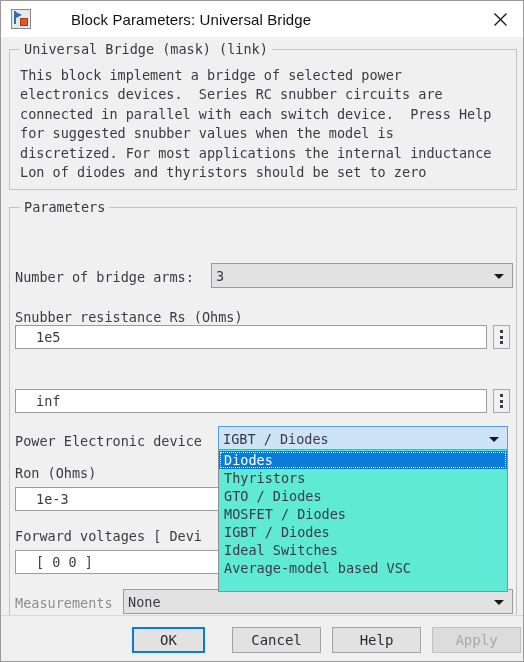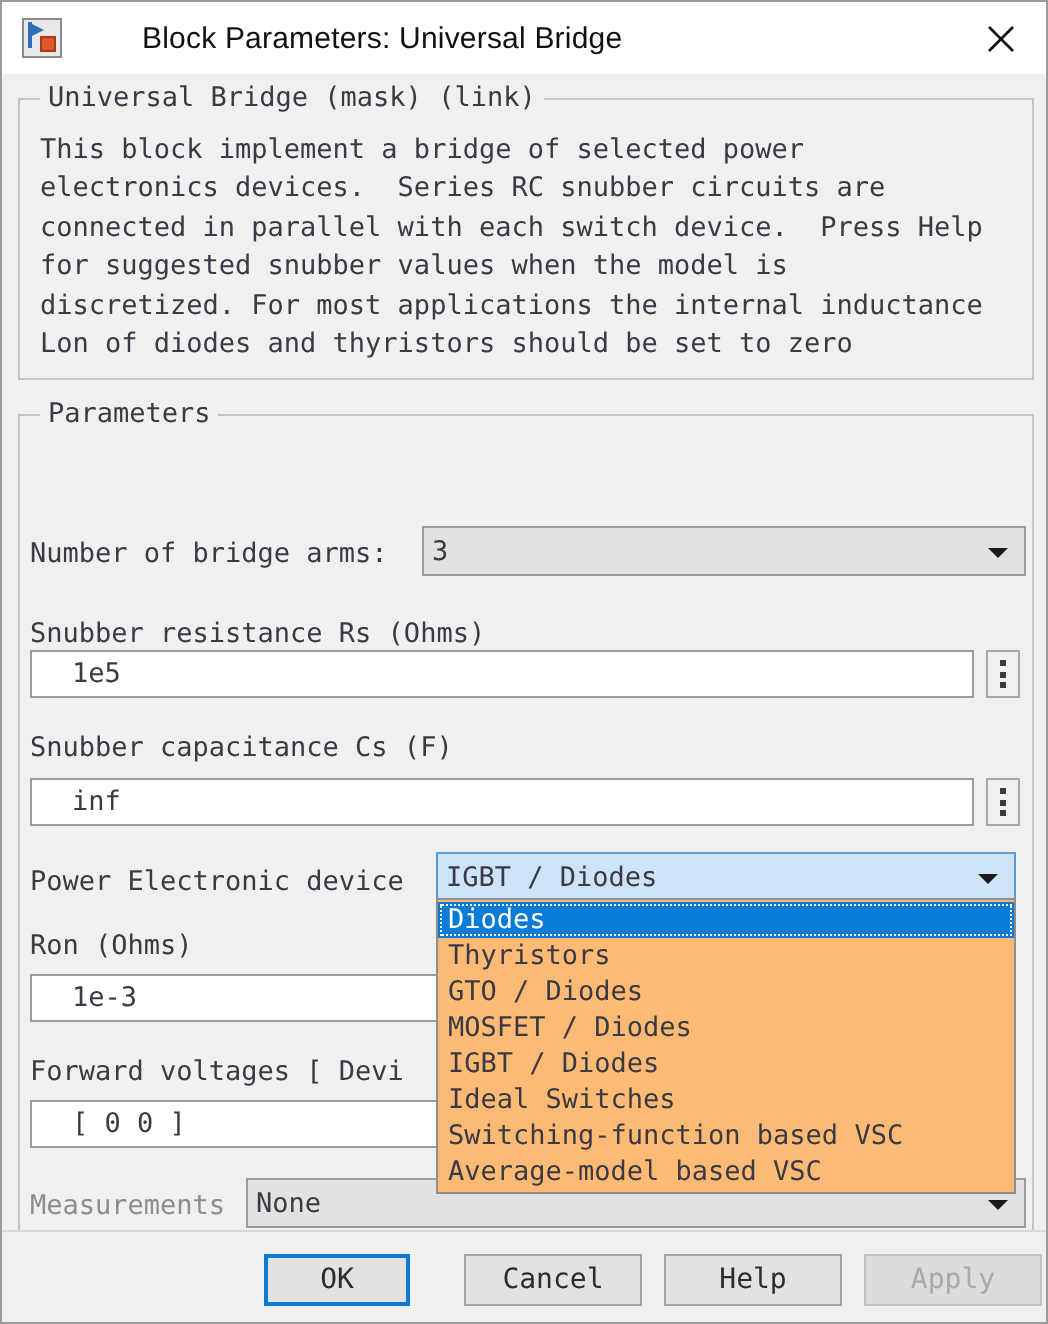--- a/index.html
+++ b/index.html
@@ -196,24 +196,24 @@
   .combo.open-combo {
     background: #cde3f7;
     border: 1px solid #5b9bd5;
   }
 
   
   .dropdown-list {
     position: absolute;
     left: 217px; top: 412px;
     width: 290px;
-    background: #fdba74;
+    background: #5eead4;
     border: 1px solid #8e8e8e;
     z-index: 40;
-    padding: 1px 0 1px 0;
+    padding: 1px 0 14px 0;
   }
   .dd-item {
     height: 18px;
     line-height: 18px;
     padding: 0 0 0 5px;
     font-family: "DejaVu Sans Mono", "Liberation Mono", monospace;
     font-size: 13.5px;
     color: #3a3a44;
     white-space: nowrap;
   }
@@ -301,21 +301,20 @@
     <div class="label" style="left:14px; top:271px;">Snubber resistance Rs (Ohms)</div>
     <div class="textfield" style="left:14px; top:288px; width:472px;">
       <span>1e5</span>
     </div>
     <div class="dots-btn" style="left:492px; top:288px;">
       <i></i>
         <i></i>
         <i></i>
     </div>
 
-    <div class="label" style="left:14px; top:328px;">Snubber capacitance Cs (F)</div>
     <div class="textfield" style="left:14px; top:352px; width:472px;">
       <span>inf</span>
     </div>
     <div class="dots-btn" style="left:492px; top:352px;">
       <i></i>
         <i></i>
         <i></i>
     </div>
 
     <div class="label" style="left:14px; top:395px;">Power Electronic device</div>
@@ -340,21 +339,20 @@
       <span class="arrow"></span>
     </div>
 
     <div class="dropdown-list">
       <div class="dd-item selected">Diodes</div>
       <div class="dd-item">Thyristors</div>
       <div class="dd-item">GTO / Diodes</div>
       <div class="dd-item">MOSFET / Diodes</div>
       <div class="dd-item">IGBT / Diodes</div>
       <div class="dd-item">Ideal Switches</div>
-      <div class="dd-item">Switching-function based VSC</div>
       <div class="dd-item">Average-model based VSC</div>
     </div>
 
     <div class="buttonbar">
       <div class="btn focused" style="left:131px; width:73px;">OK</div>
       <div class="btn" style="left:231px; width:89px;">Cancel</div>
       <div class="btn" style="left:331px; width:89px;">Help</div>
       <div class="btn disabled" style="left:431px; width:89px;">Apply</div>
     </div>
 

